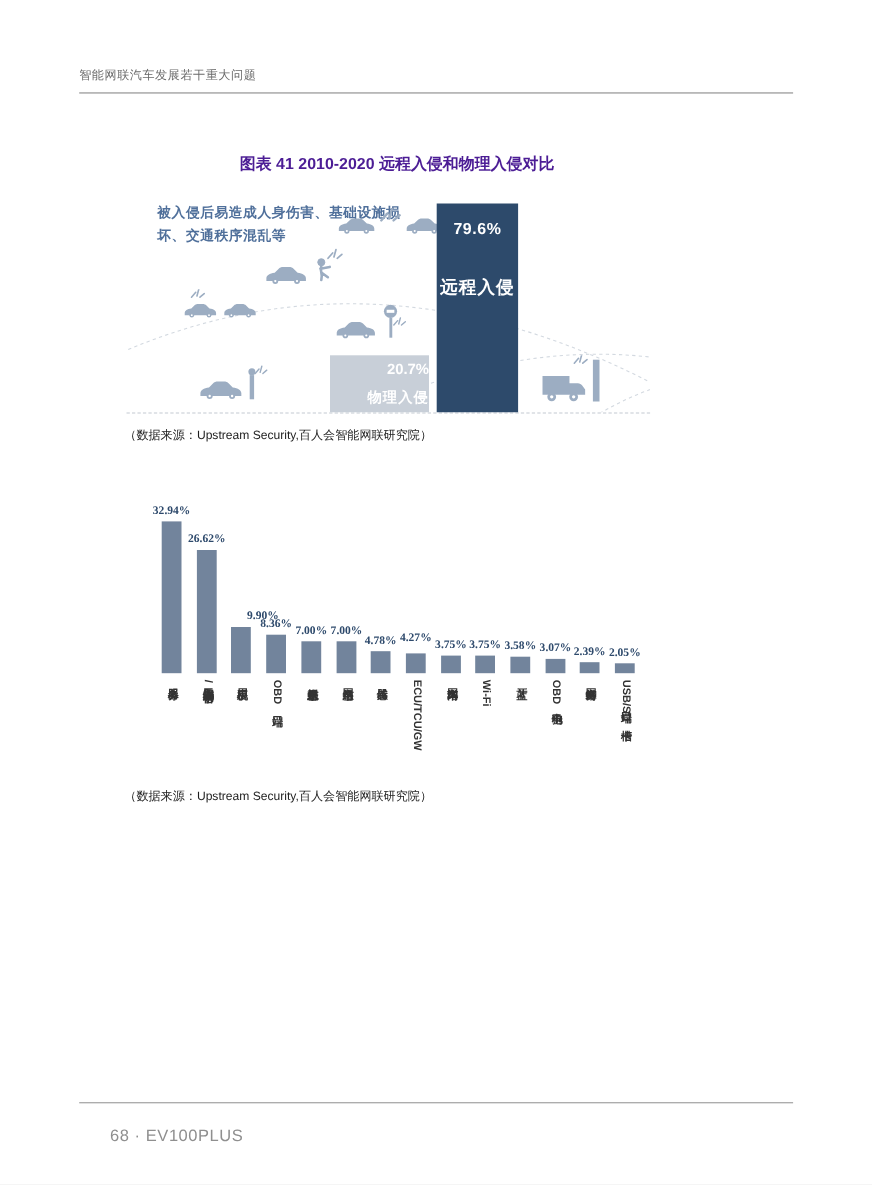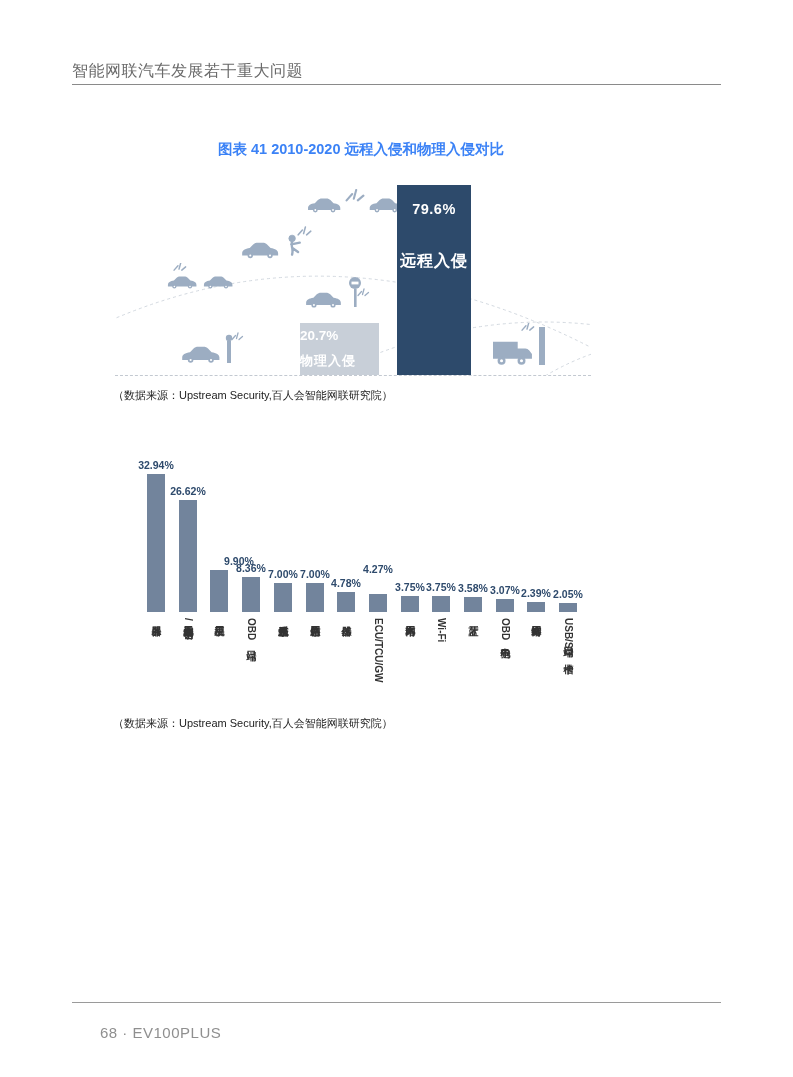--- a/index.html
+++ b/index.html
@@ -2,47 +2,47 @@
 <html><head>
 <meta charset="utf-8">
 <style>
   html,body{margin:0;padding:0;background:#e8e8e8;}
   .page{
     position:relative;width:793px;height:1077px;background:#ffffff;
     margin:0 auto;overflow:hidden;
     font-family:"Liberation Sans","DejaVu Sans",sans-serif;color:#222;
   }
   
-  .hdr-text{position:absolute;left:72px;top:61px;font-size:16px;color:#6a6a6a;letter-spacing:.5px;}
+  .hdr-text{position:absolute;left:72px;top:61px;font-size:11px;color:#6a6a6a;letter-spacing:.5px;}
   .hdr-rule{position:absolute;left:72px;top:84px;width:649px;border-top:1px solid #8a8a8a;}
   .ftr-rule{position:absolute;left:72px;top:1002px;width:649px;border-top:1px solid #9a9a9a;}
   .ftr-text{position:absolute;left:72px;top:1024px;font-size:15px;color:#8f8f8f;letter-spacing:.5px;margin-left:28px;}
   
-  .fig-title{position:absolute;left:72px;width:578px;text-align:center;font-size:14.5px;font-weight:700;color:#3b82f6;}
+  .fig-title{position:absolute;left:72px;width:578px;text-align:center;font-size:14.5px;font-weight:700;color:#4c1d95;}
   .fig-src{position:absolute;left:113px;font-size:11px;color:#1d1d1d;}
   
   .f41{position:absolute;left:115px;top:173px;width:476px;height:202px;overflow:hidden;
        border-bottom:1px dashed #c3c9d1;}
   .f41-arcs{position:absolute;left:0;top:0;}
   .f41-anno{position:absolute;left:28px;top:10px;width:230px;font-size:12.5px;font-weight:700;
             color:#50709b;line-height:21px;letter-spacing:.5px;}
   .f41-bar-remote{position:absolute;left:282px;top:12px;width:74px;height:190px;background:#2d4a6b;
             text-align:center;color:#fff;font-weight:700;}
   .f41-bar-remote .v{position:absolute;left:0;width:100%;top:16px;font-size:14.5px;letter-spacing:.5px;}
   .f41-bar-remote .l{position:absolute;left:0;width:100%;top:66px;font-size:16px;letter-spacing:1px;}
-  .f41-bar-phys{position:absolute;left:185px;top:150px;width:79px;height:52px;background:#c8cfd8;
-            text-align:left;color:#fff;font-weight:700;}
+  .f41-bar-phys{position:absolute;left:185px;top:150px;width:90px;height:52px;background:#c8cfd8;
+            text-align:right;color:#fff;font-weight:700;}
   .f41-bar-phys .v{position:absolute;left:0;width:100%;top:5px;font-size:13.5px;}
   .f41-bar-phys .l{position:absolute;left:0;width:100%;top:29px;font-size:13px;letter-spacing:1px;}
   .scene{position:absolute;color:#9cadc2;}
   
   .f42{position:absolute;left:147px;top:459px;width:446px;height:256px;}
   .f42-bar{position:absolute;width:18px;background:#72849c;}
   .f42-val{position:absolute;transform:translateX(-50%);white-space:nowrap;
-           font-size:10.5px;font-weight:700;color:#2e4a6c;}
+           font-size:10.5px;font-weight:700;color:#2e4a6c;font-family:Liberation Serif, serif;}
   .f42-cat{position:absolute;transform:translateX(-50%);writing-mode:vertical-rl;text-orientation:mixed;
            font-size:10px;font-weight:700;color:#333;line-height:14px;}
   .hidden-defs{position:absolute;width:0;height:0;overflow:hidden;}
 </style>
 </head>
 <body>
 
 <svg class="hidden-defs" aria-hidden="true">
   <defs>
     <g id="g-car">
@@ -78,20 +78,21 @@
 
   <div class="f41">
     <svg class="f41-arcs" width="476" height="202">
       <g fill="none" stroke="#d3d9e0" stroke-width="1" stroke-dasharray="3 3">
         <path d="M-15 152 Q 235 38 505 190"></path>
         <path d="M205 206 Q 430 92 650 206"></path>
         <path d="M425 206 Q 545 132 665 206"></path>
       </g>
     </svg>
 
+    <div class="f41-anno">被入侵后易造成人身伤害、基础设施损坏、交通秩序混乱等</div>
 
     <svg class="scene" style="left:190px;top:16px" width="100" height="30">
       <use href="#g-car" fill="currentColor" transform="translate(2,8) scale(0.52)"></use>
       <use href="#g-car" fill="currentColor" transform="translate(98,8) scale(-0.52,0.52)"></use>
       <use href="#g-spark" stroke="currentColor" transform="translate(40,1) scale(0.8)"></use>
     </svg>
     <svg class="scene" style="left:126px;top:52px" width="80" height="36">
       <use href="#g-car" fill="currentColor" transform="translate(0,16) scale(0.58)"></use>
       <use href="#g-person" fill="currentColor" stroke="currentColor" transform="translate(46,10) scale(0.85)"></use>
       <use href="#g-spark" stroke="currentColor" transform="translate(56,2) scale(0.6)"></use>
@@ -149,21 +150,21 @@
       <div class="f42-bar" style="left: 127px; top: 124px; height: 29px;"></div>
       <div class="f42-val" style="left: 136px; top: 109px;">7.00%</div>
       <div class="f42-cat" style="left: 136px; top: 159px;">信息娱乐系统</div>
       <div class="f42-bar" style="left: 159px; top: 124px; height: 29px;"></div>
       <div class="f42-val" style="left: 168px; top: 109px;">7.00%</div>
       <div class="f42-cat" style="left: 168px; top: 159px;">信息网络</div>
       <div class="f42-bar" style="left: 190px; top: 133px; height: 20px;"></div>
       <div class="f42-val" style="left: 199px; top: 118px;">4.78%</div>
       <div class="f42-cat" style="left: 199px; top: 159px;">传感器</div>
       <div class="f42-bar" style="left: 222px; top: 135px; height: 18px;"></div>
-      <div class="f42-val" style="left: 231px; top: 104px;">4.27%</div>
+      <div class="f42-val" style="left: 231px; top: 116px;">4.27%</div>
       <div class="f42-cat" style="left: 231px; top: 159px;">ECU/TCU/GW</div>
       <div class="f42-bar" style="left: 254px; top: 137px; height: 16px;"></div>
       <div class="f42-val" style="left: 263px; top: 122px;">3.75%</div>
       <div class="f42-cat" style="left: 263px; top: 159px;">车内网络</div>
       <div class="f42-bar" style="left: 285px; top: 137px; height: 16px;"></div>
       <div class="f42-val" style="left: 294px; top: 122px;">3.75%</div>
       <div class="f42-cat" style="left: 294px; top: 159px;">Wi-Fi</div>
       <div class="f42-bar" style="left: 317px; top: 138px; height: 15px;"></div>
       <div class="f42-val" style="left: 326px; top: 123px;">3.58%</div>
       <div class="f42-cat" style="left: 326px; top: 159px;">蓝牙</div>

